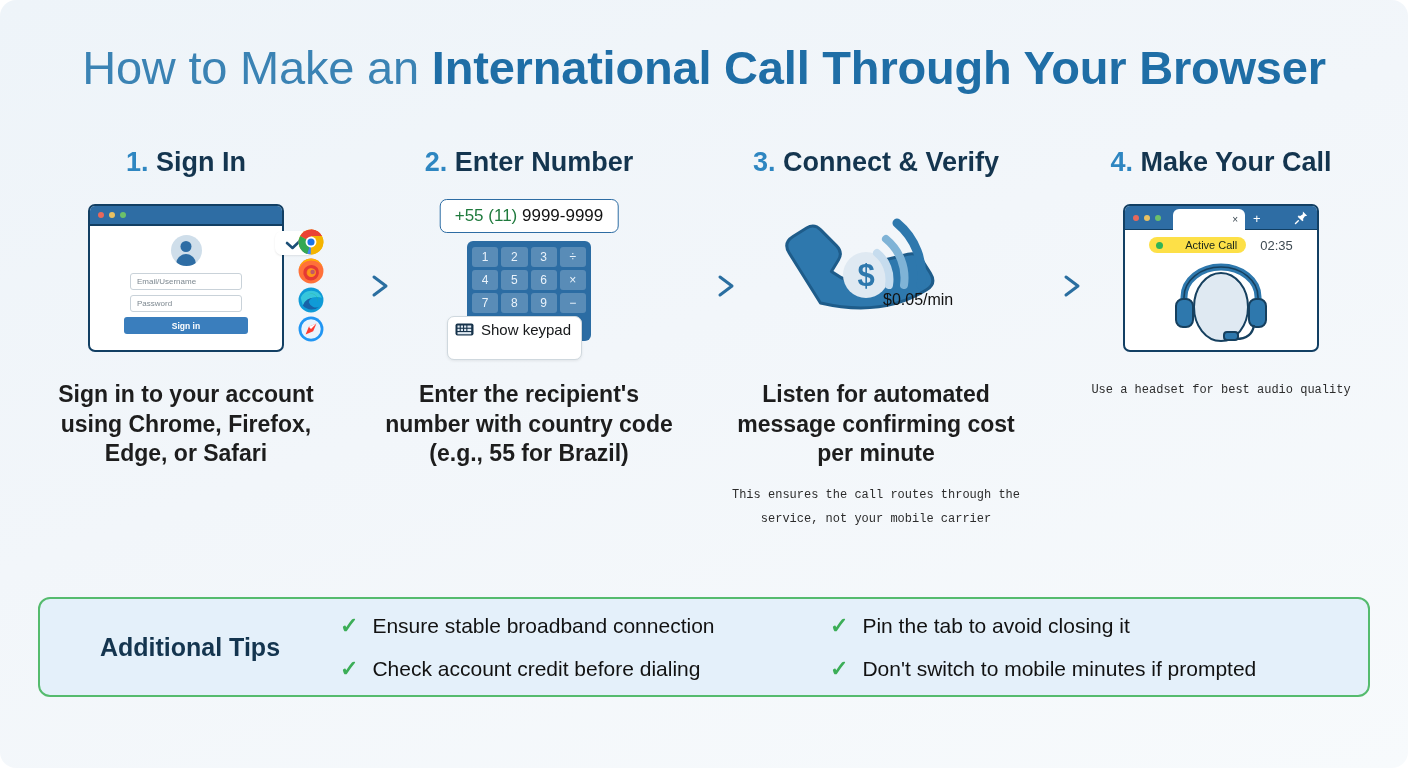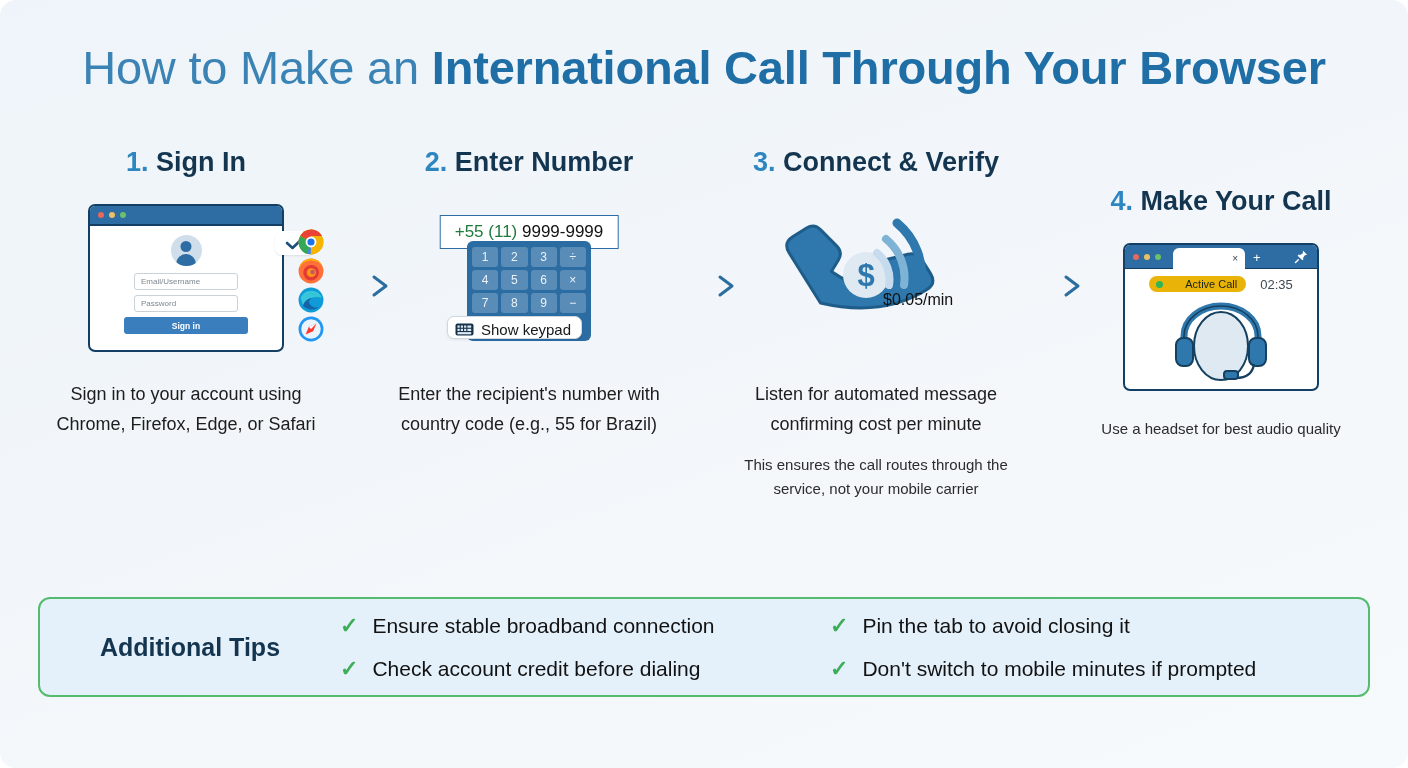--- a/index.html
+++ b/index.html
@@ -32,47 +32,49 @@
   
   .step {
     position: absolute;
     top: 145px;
     width: 290px;
     text-align: center;
   }
   .step-1 { left: 41px; }
   .step-2 { left: 384px; }
   .step-3 { left: 731px; }
-  .step-4 { left: 1076px; margin-top: 39px; }
+  .step-4 { left: 1076px; }
 
   .step-head {
     font-size: 27px; font-weight: 700;
     color: #14354f; white-space: nowrap;
     line-height: 34px;
     text-align: center;
   }
   .step-head .num { color: #2e86c1; }
 
   .art {
     position: relative;
     height: 165px;
     margin-top: 20px;
   }
 
   .desc {
-    font-size: 18px;
+    font-size: 23px;
     line-height: 29.5px;
     color: #1d1d1d;
     margin-top: 16px;
+    font-weight: bold;
   }
   .sub {
-    font-size: 15px;
+    font-size: 12px;
     line-height: 24px;
     color: #2c2c2c;
     margin-top: 14px;
+    font-family: Liberation Mono, monospace;
   }
 
   
   .arrow { position: absolute; top: 272px; width: 70px; height: 28px; }
   .arrow-1 { left: 322px; }
   .arrow-2 { left: 668px; }
   .arrow-3 { left: 1014px; }
 
   
   .browser {
@@ -101,21 +103,21 @@
     content: ""; position: absolute; left: 50%; top: 6px;
     transform: translateX(-50%);
     width: 11px; height: 11px; border-radius: 50%; background: #2e6da4;
   }
   .avatar::after {
     content: ""; position: absolute; left: 50%; top: 19px;
     transform: translateX(-50%);
     width: 20px; height: 14px; border-radius: 10px 10px 0 0; background: #2e6da4;
   }
   .field {
-    width: 104px; height: 17px; margin: 0 auto 5px;
+    width: 112px; height: 17px; margin: 0 auto 5px;
     border: 1px solid #c9d2d9; border-radius: 3px;
     background: #fff;
     font-size: 8px; color: #7d8890;
     display: flex; align-items: center; padding-left: 6px;
   }
   .signin-btn {
     width: 124px; height: 17px; margin: 2px auto 0;
     background: #3a7ebd; border-radius: 3px;
     color: #fff; font-size: 8.5px; font-weight: 700;
     display: flex; align-items: center; justify-content: center;
@@ -131,23 +133,23 @@
     position: absolute; right: 16px; top: 32px;
     width: 40px; height: 24px; border-radius: 7px;
     background: #ffffff;
     display: flex; align-items: center; justify-content: center;
     z-index: 3;
     box-shadow: 0 1px 2px rgba(0,0,0,.09);
   }
 
   
   .phone-pill {
-    position: absolute; left: 50%; transform: translateX(-50%); top: 16px;
+    position: absolute; left: 50%; transform: translateX(-50%); top: 0;
     padding: 6px 14px;
-    background: #fff; border: 1.6px solid #2d6ca3; border-radius: 0;
+    background: #fff; border: 1.6px solid #2d6ca3; border-radius: 7px;
     font-size: 17px; color: #111; white-space: nowrap;
   }
   .phone-pill .cc { color: #1f7a3d; }
   .keypad {
     position: absolute; left: 50%; transform: translateX(-50%); top: 42px;
     width: 124px;
     background: #2b6ca3; border-radius: 6px;
     padding: 6px 5px 5px;
     display: grid; grid-template-columns: repeat(4, 1fr);
     gap: 3px;
@@ -156,21 +158,21 @@
     height: 20px; border-radius: 3px;
     background: rgba(255,255,255,.22);
     color: #eaf3fb; font-size: 12px;
     display: flex; align-items: center; justify-content: center;
   }
   .key.blank { background: transparent; }
   .tooltip {
     position: absolute; left: 63px; top: 117px;
     display: flex; align-items: center; gap: 7px;
     background: #fff; border: 1.4px solid #cfd8de; border-radius: 7px;
-    padding: 4px 10px 0 7px;
+    padding: 4px 10px 21px 7px;
     font-size: 15px; color: #16181a; white-space: nowrap;
     box-shadow: 0 1px 3px rgba(0,0,0,.08);
   }
 
   
   .call-art { position: absolute; left: 50%; transform: translateX(-50%); top: 0; }
   .rate {
     position: absolute; left: 152px; top: 92px;
     font-size: 16px; color: #111; white-space: nowrap;
   }
@@ -196,21 +198,21 @@
     font-size: 10px; color: #3a4750;
   }
   .plus4 { position: absolute; left: 128px; top: 5px; color: #fff; font-size: 13px; }
   .pin4 { position: absolute; right: 8px; top: 4px; }
   .status4 {
     display: flex; align-items: center; justify-content: center; gap: 14px;
     margin-top: 7px;
   }
   .live-badge {
     display: flex; align-items: center; gap: 22px;
-    background: #eab308; border-radius: 9px;
+    background: #fde047; border-radius: 9px;
     padding: 2px 9px 2px 7px;
     font-size: 11px; color: #17241c; text-align: center;
   }
   .live-dot { width: 7px; height: 7px; border-radius: 50%; background: #2fb457; }
   .timer4 { font-size: 13px; color: #3f4b53; }
 
   
   #tips {
     position: absolute;
     left: 38px; top: 597px; width: 1332px; height: 100px;

